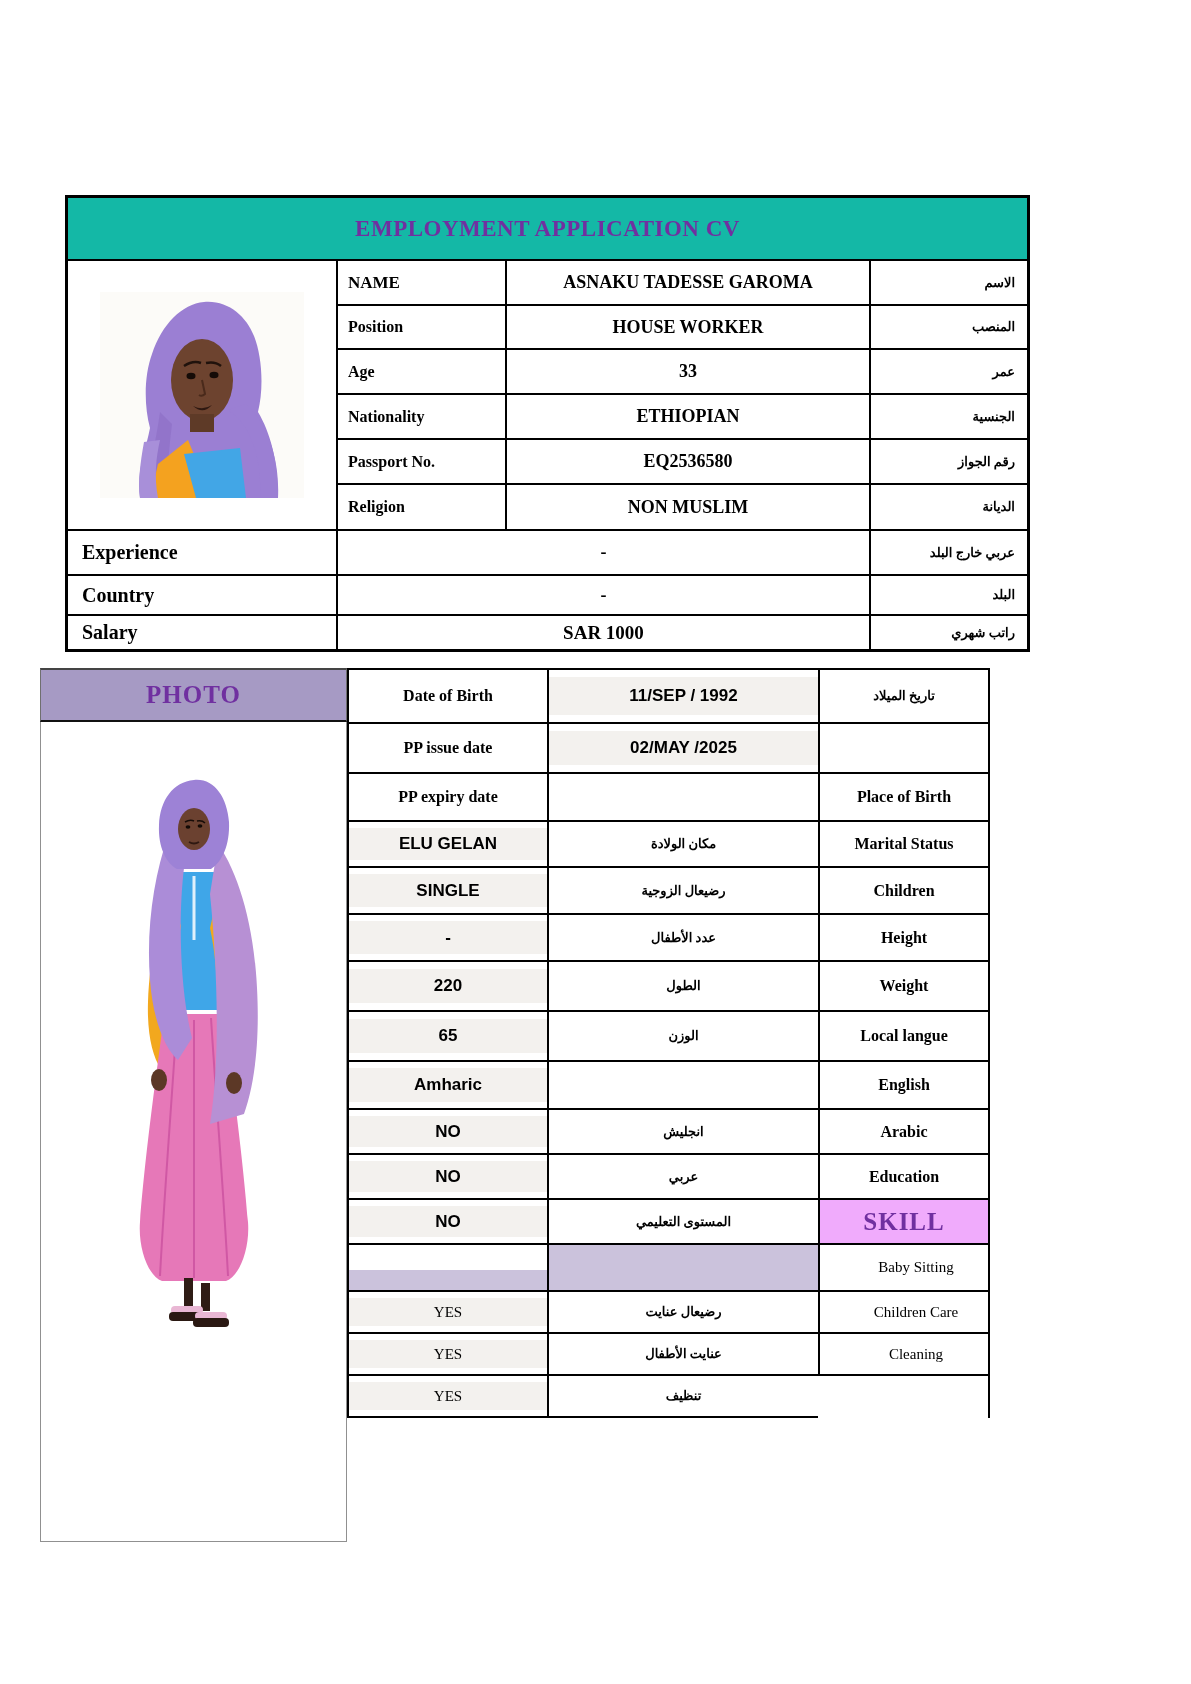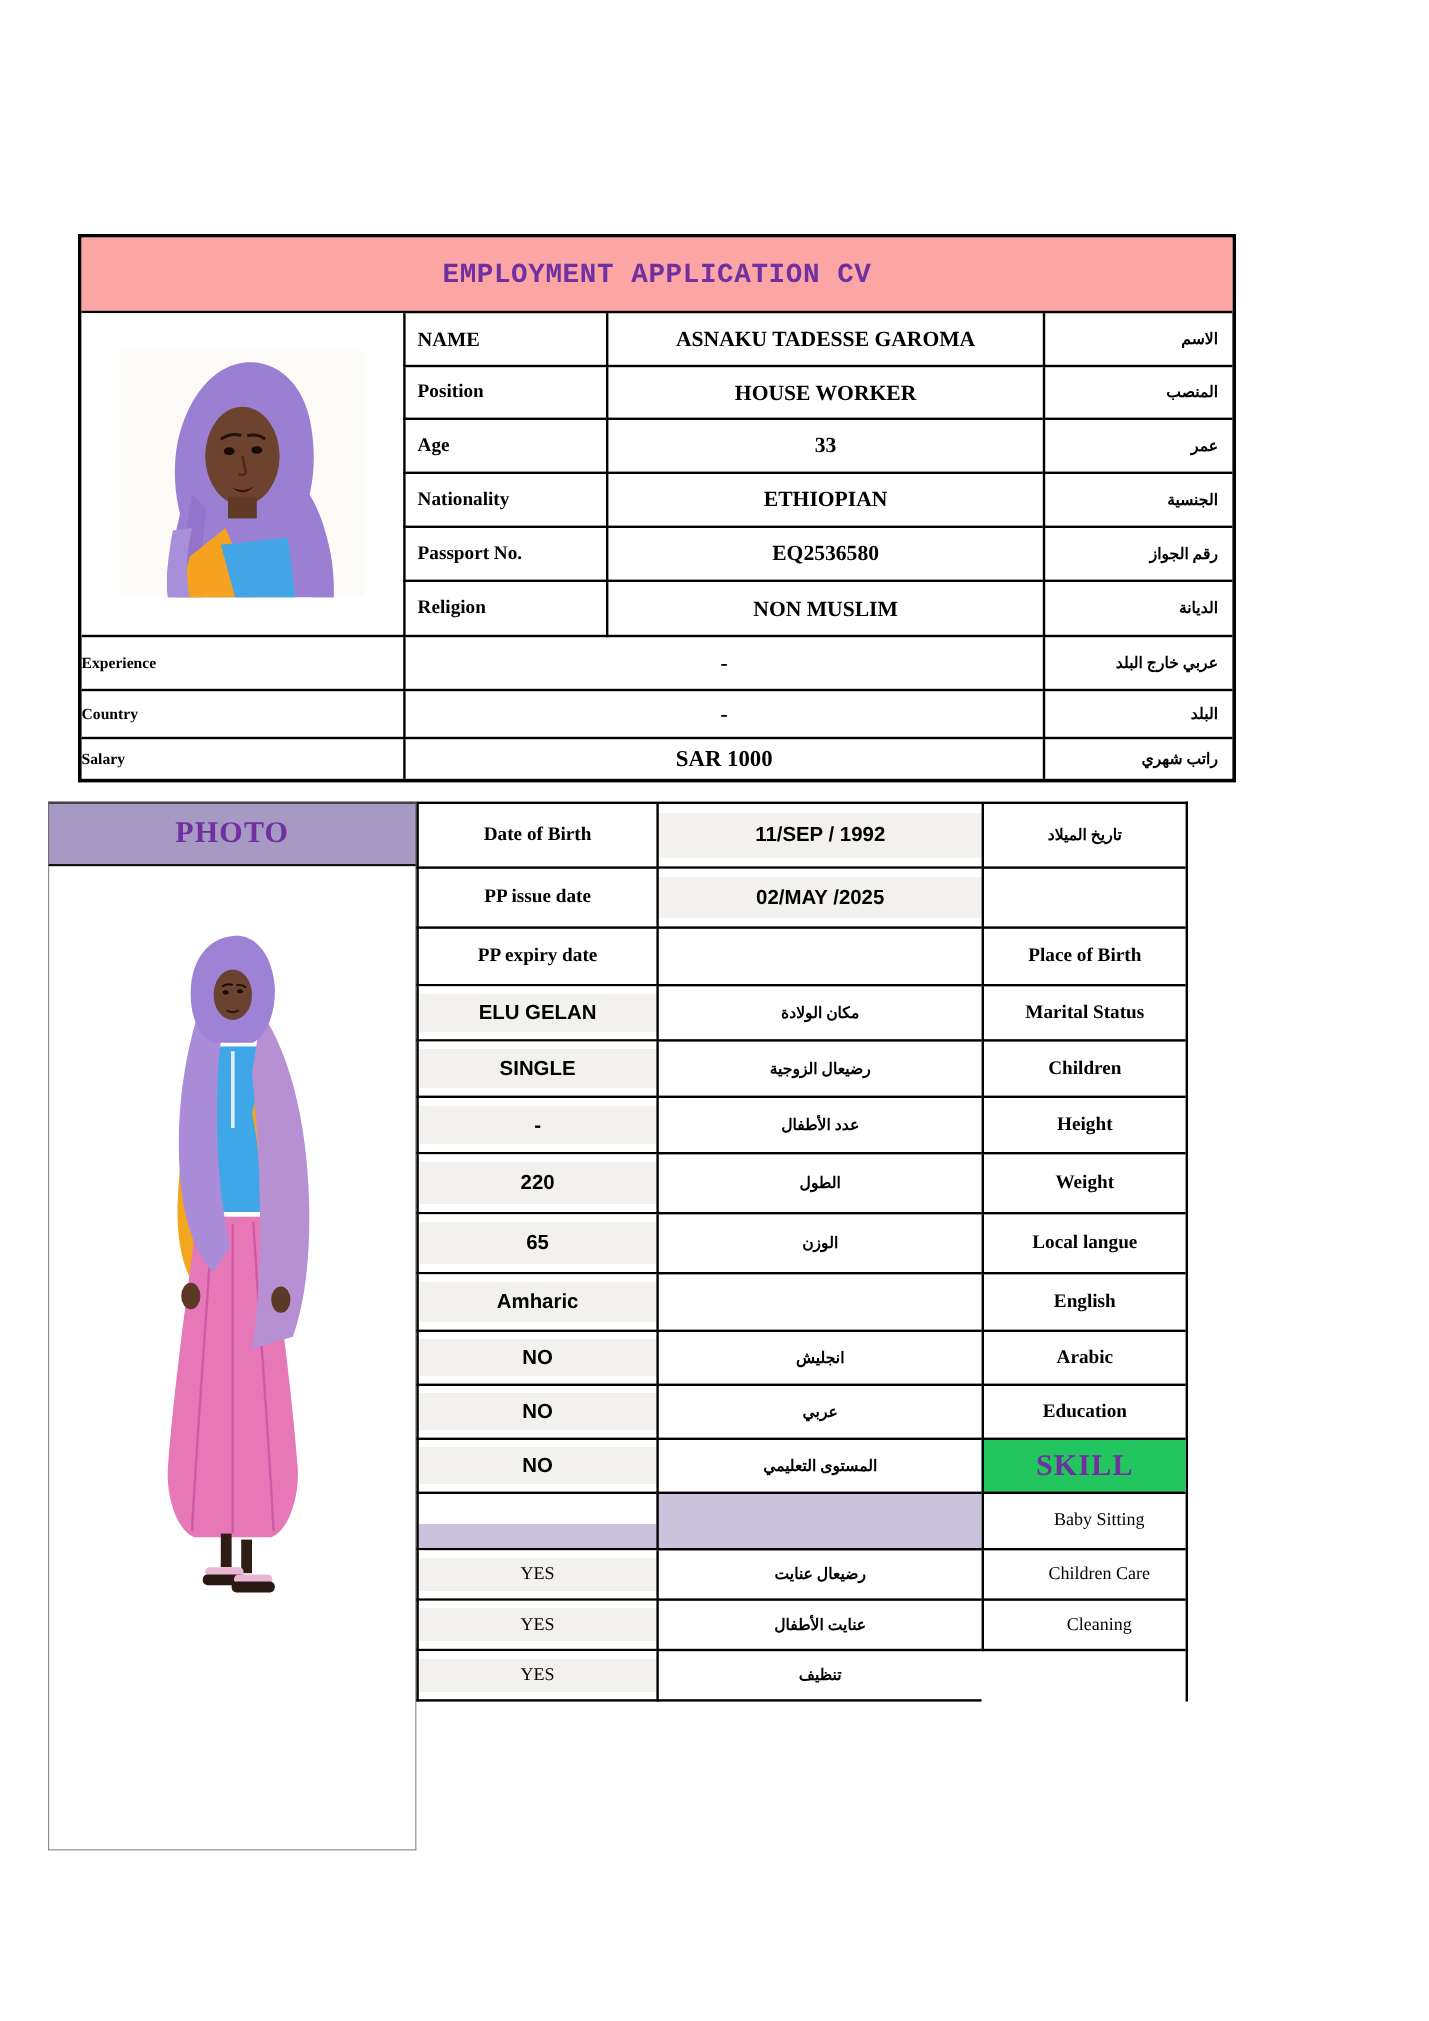--- a/index.html
+++ b/index.html
@@ -6,49 +6,49 @@
   #page{position:relative;width:1191px;height:1684px;background:#ffffff;overflow:hidden;
         font-family:"Liberation Serif", serif;color:#000;}
 
   
   #table1{position:absolute;left:65px;top:195px;width:965px;height:457px;
           border:3px solid #000;box-sizing:border-box;display:grid;
           grid-template-columns:268px 169px 364px 158px;
           grid-template-rows:63px 45px 44px 45px 45px 45px 46px 45px 40px 33px;}
   .t1c{border-left:2px solid #000;border-bottom:2px solid #000;display:flex;align-items:center;box-sizing:border-box;}
   .nl{border-left:none;} .nb{border-bottom:none;}
-  .t1-header{background:#fca5a5;justify-content:center;font-family:Liberation Mono, monospace;}
+  .t1-header{background:#14b8a6;justify-content:center;}
   .title{font-size:23px;font-weight:bold;color:#7030a0;letter-spacing:.5px;}
   .t1-photo{justify-content:center;background:#fff;}
   .t1-label{font-weight:bold;font-size:16px;padding-left:10px;}
   .t1-label-name{font-size:17px;}
   .t1-value{justify-content:center;font-weight:bold;font-size:18px;}
   .t1-ar{direction:rtl;justify-content:flex-start;padding-right:12px;font-weight:bold;font-size:13px;}
-  .t1-wlabel{font-weight:bold;font-size:13px;}
+  .t1-wlabel{font-weight:bold;font-size:20px;padding-left:14px;}
 
   
   #table2{position:absolute;left:40px;top:668px;width:1138px;height:874px;}
   #photo-head{position:absolute;left:0;top:0;width:307px;height:54px;box-sizing:border-box;
               background:#a69ac4;border:1px solid #6f6f6f;border-top:2px solid #444;border-bottom:2px solid #111;
               display:flex;align-items:center;justify-content:center;}
   .photo-word{font-size:25px;font-weight:bold;color:#7030a0;letter-spacing:1px;}
   #photo-body{position:absolute;left:0;top:54px;width:307px;height:820px;box-sizing:border-box;
               background:#fff;border:1px solid #909090;border-top:none;}
   #fullbody-svg{position:absolute;left:33px;top:56px;}
   #t2rows{position:absolute;left:307px;top:0;width:641px;box-sizing:content-box;
           border-top:2px solid #000;border-right:2px solid #000;display:grid;
           grid-template-columns:200px 271px 170px;
           grid-template-rows:54px 50px 48px 46px 47px 47px 50px 50px 48px 45px 45px 45px 47px 42px 42px 42px;}
   .t2c{border-left:2px solid #000;border-bottom:2px solid #000;box-sizing:border-box;
        display:flex;align-items:center;justify-content:center;}
   .t2-label{font-weight:bold;font-size:16px;}
   .t2-value{font-family:"Liberation Sans", sans-serif;font-weight:bold;font-size:17px;
             background:linear-gradient(180deg,#fff 0 14%,#f3f1ee 14% 86%,#fff 86% 100%);}
   .t2-ar{direction:rtl;font-weight:bold;font-size:13px;}
-  .skill-head-label{background:#22c55e;}
+  .skill-head-label{background:#f0abfc;}
   .skill-word{font-size:25px;font-weight:bold;color:#7030a0;letter-spacing:1px;}
   .skill-head-value{background:linear-gradient(180deg,#ffffff 0 55%,#cbc2dc 55% 100%);}
   .skill-head-ar{background:#cbc2dc;}
   .sk-label{font-weight:normal;font-size:15px;padding-left:24px;}
   .sk-value{font-family:"Liberation Serif", serif;font-weight:normal;font-size:15px;
             background:linear-gradient(180deg,#fff 0 16%,#f3f1ee 16% 84%,#fff 84% 100%);}
 </style>
 </head>
 <body>
 

